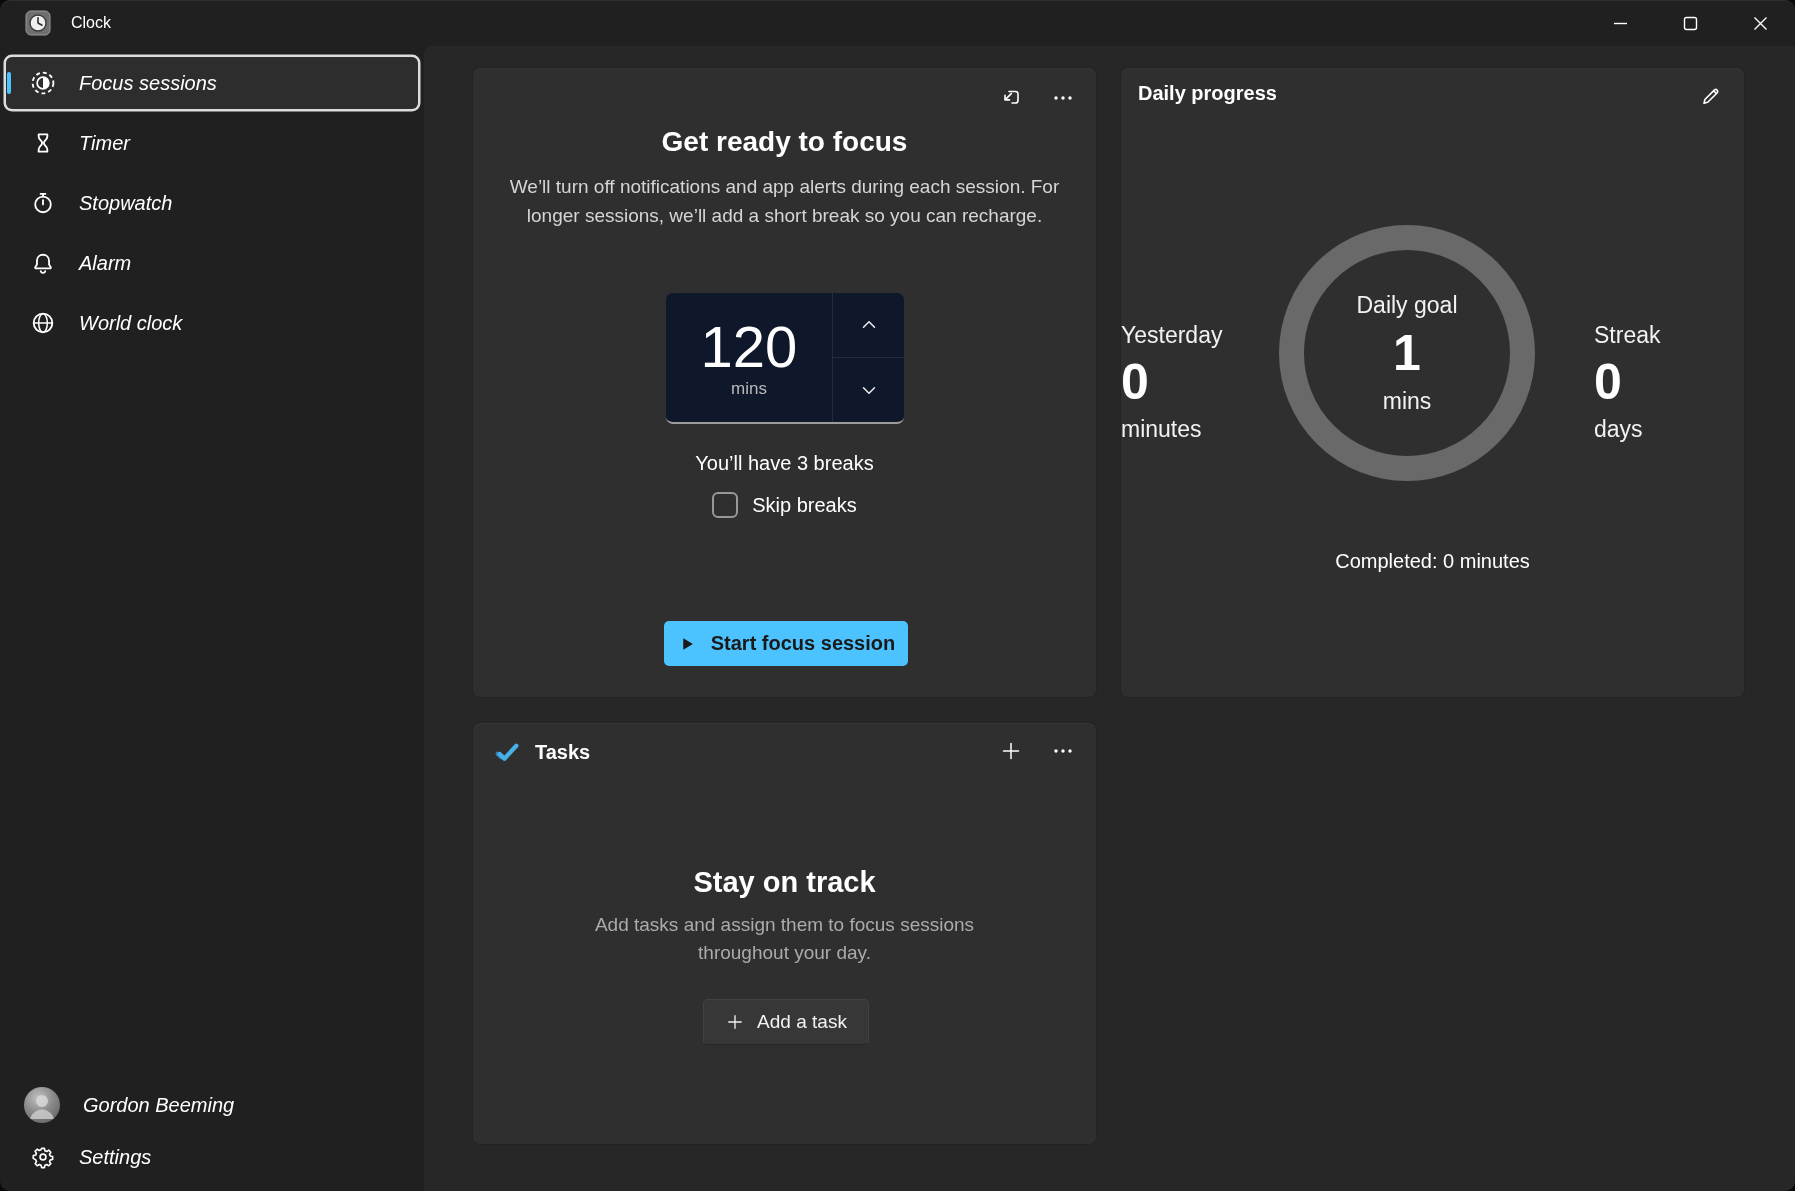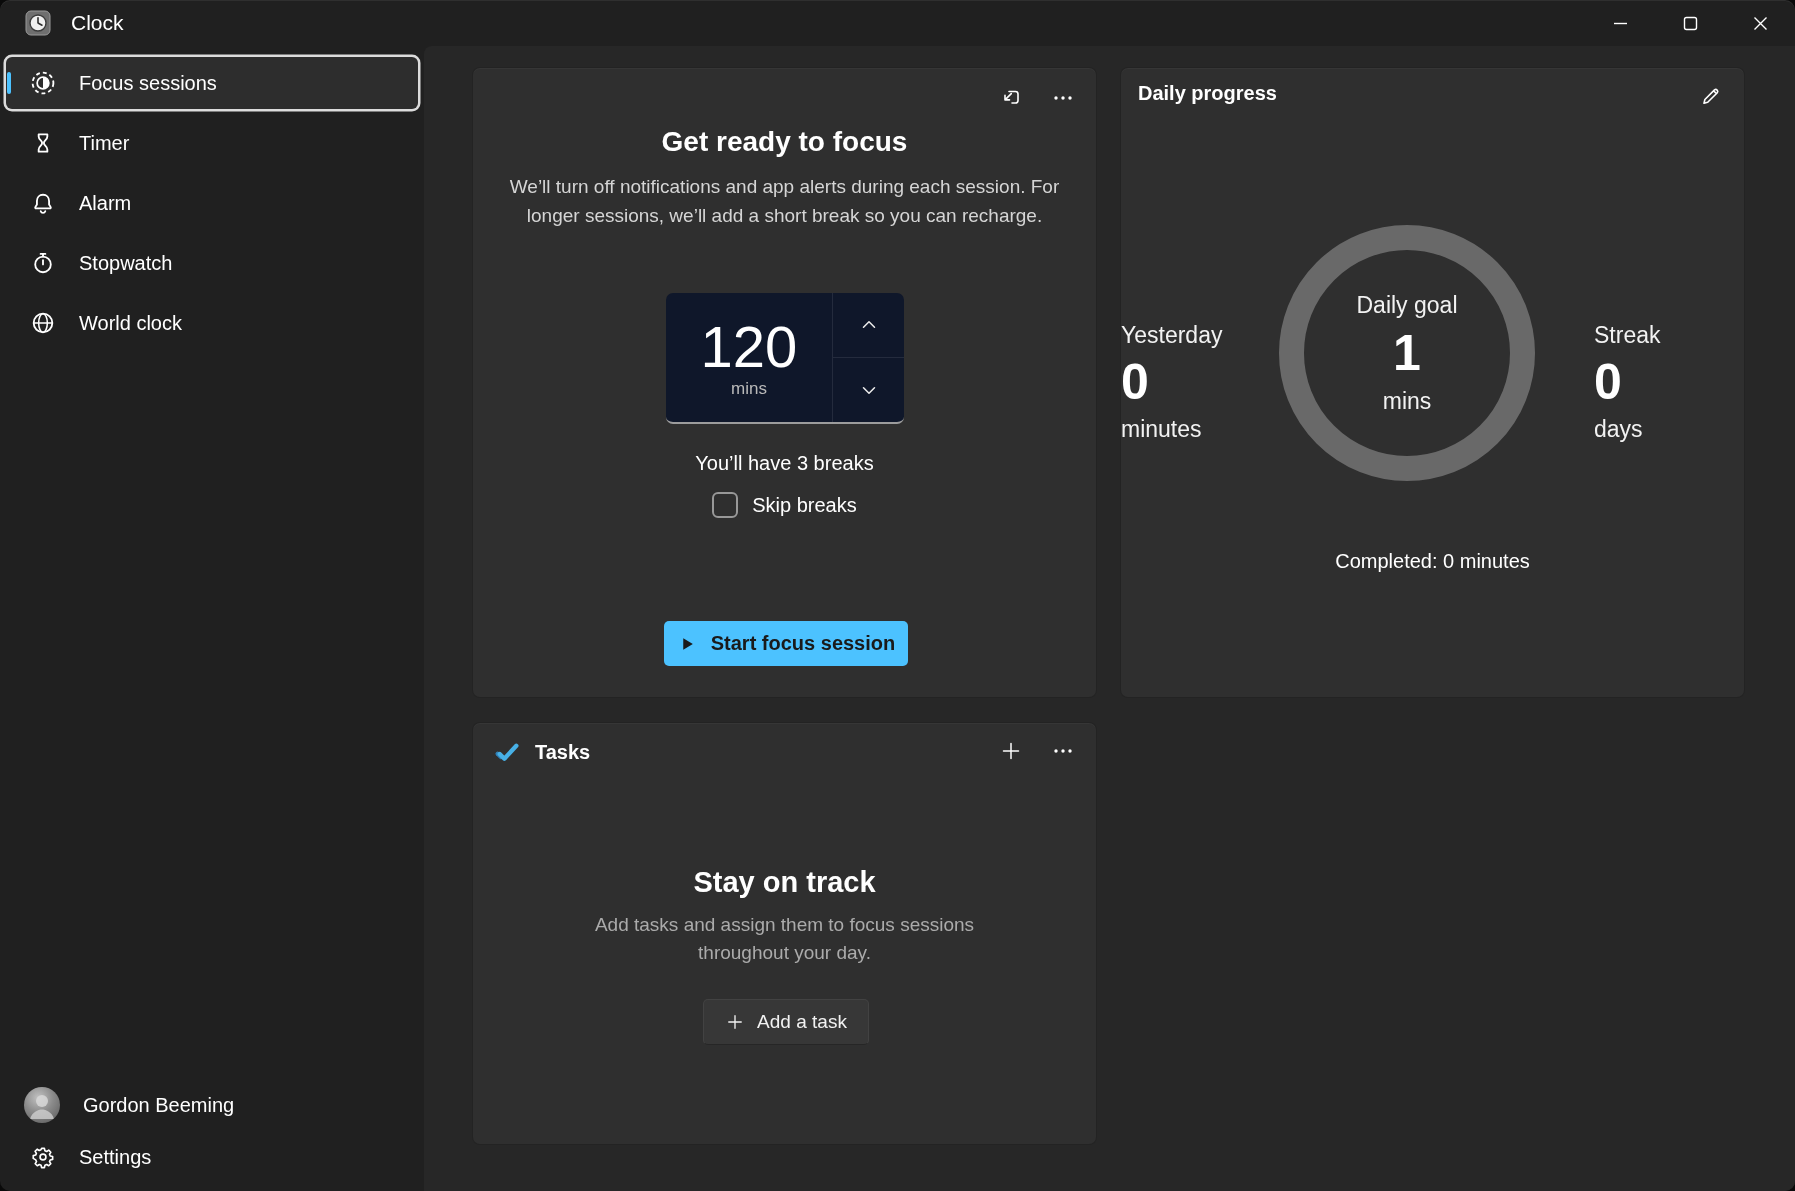--- a/index.html
+++ b/index.html
@@ -4,26 +4,26 @@
 <style>
   html,body{margin:0;padding:0;background:#0a0a0a;}
   *{box-sizing:border-box;font-family:"Liberation Sans", sans-serif;}
   .window{position:relative;width:1795px;height:1191px;background:#202020;border-radius:10px;overflow:hidden;
           box-shadow:inset 0 1px 0 rgba(255,255,255,0.07);}
   svg{display:block;}
 
   
   .titlebar{position:absolute;top:0;left:0;right:0;height:46px;}
   .app-id{position:absolute;left:25px;top:10px;display:flex;align-items:center;gap:20px;}
-  .app-title{color:#ffffff;font-size:21px;}
+  .app-title{color:#ffffff;font-size:16px;}
   .caption-buttons{position:absolute;right:0;top:0;display:flex;}
   .caption-btn{width:70px;height:46px;display:flex;align-items:center;justify-content:center;background:transparent;border:none;cursor:pointer;}
 
   
-  .sidebar{position:absolute;left:0;top:46px;bottom:0;width:424px;padding-top:11px;}
+  .sidebar{position:absolute;left:0;top:46px;bottom:0;width:424px;padding-top:11px;font-style:italic;}
   .nav-list{display:flex;flex-direction:column;gap:8px;padding:0 6px;}
   .nav-item{position:relative;height:52px;border-radius:6px;display:flex;align-items:center;gap:23px;padding-left:24px;color:#ffffff;cursor:pointer;}
   .nav-item .label{font-size:20px;color:#ffffff;}
   .nav-item.selected{background:#2d2d2d;box-shadow:0 0 0 2.5px #dcdcdc;}
   .nav-item.selected::before{content:"";position:absolute;left:1px;top:50%;transform:translateY(-50%);width:4px;height:22px;border-radius:3px;background:var(--accent);}
   .sidebar-footer{position:absolute;left:0;bottom:0;width:424px;padding:0 6px 8px 6px;}
   .footer-item{height:52px;border-radius:6px;display:flex;align-items:center;gap:23px;padding-left:18px;cursor:pointer;text-align:center;}
   .footer-item .label{font-size:20px;color:#ffffff;}
   .avatar{width:36px;height:36px;border-radius:50%;background:radial-gradient(circle at 40% 30%, #c2c2c2 0%, #8a8a8a 45%, #565656 100%);overflow:hidden;flex:0 0 auto;}
   .footer-item.settings{padding-left:24px;}
@@ -138,35 +138,35 @@
           <svg width="26" height="26" viewBox="0 0 24 24">
             <path d="M8 4 h8 v2.1 c0 3-3.2 3.5-3.2 5.9 0 2.4 3.2 2.9 3.2 5.9 V20 h-8 v-2.1 c0-3 3.2-3.5 3.2-5.9 0-2.4-3.2-2.9-3.2-5.9 z" fill="none" stroke="#ffffff" stroke-width="1.7" stroke-linejoin="round"></path>
           </svg>
         </span>
         <span class="label">Timer</span>
       </div>
 
       <div class="nav-item">
         <span>
           <svg width="26" height="26" viewBox="0 0 24 24">
+            <circle cx="12" cy="13.3" r="7.2" fill="none" stroke="#ffffff" stroke-width="1.7"></circle>
+            <path d="M9.8 3.6h4.4 M12 3.6v2.5 M12 13.3v-4" fill="none" stroke="#ffffff" stroke-width="1.7" stroke-linecap="round"></path>
+          </svg>
+        </span>
+        <span class="label">Stopwatch</span>
+      </div>
+
+      <div class="nav-item">
+        <span>
+          <svg width="26" height="26" viewBox="0 0 24 24">
             <path d="M12 4.4c3.4 0 5.6 2.5 5.6 5.7v3.2l1.5 2.5c.3.5-.1 1.2-.7 1.2H5.6c-.6 0-1-.7-.7-1.2l1.5-2.5v-3.2c0-3.2 2.2-5.7 5.6-5.7z" fill="none" stroke="#ffffff" stroke-width="1.7" stroke-linejoin="round"></path>
             <path d="M9.9 19.6 a2.2 2.2 0 0 0 4.2 0" fill="none" stroke="#ffffff" stroke-width="1.7" stroke-linecap="round"></path>
           </svg>
         </span>
         <span class="label">Alarm</span>
-      </div>
-
-      <div class="nav-item">
-        <span>
-          <svg width="26" height="26" viewBox="0 0 24 24">
-            <circle cx="12" cy="13.3" r="7.2" fill="none" stroke="#ffffff" stroke-width="1.7"></circle>
-            <path d="M9.8 3.6h4.4 M12 3.6v2.5 M12 13.3v-4" fill="none" stroke="#ffffff" stroke-width="1.7" stroke-linecap="round"></path>
-          </svg>
-        </span>
-        <span class="label">Stopwatch</span>
       </div>
 
       <div class="nav-item">
         <span>
           <svg width="26" height="26" viewBox="0 0 24 24">
             <circle cx="12" cy="12" r="8.6" fill="none" stroke="#ffffff" stroke-width="1.7"></circle>
             <ellipse cx="12" cy="12" rx="4" ry="8.6" fill="none" stroke="#ffffff" stroke-width="1.4"></ellipse>
             <path d="M3.4 12h17.2" stroke="#ffffff" stroke-width="1.4"></path>
           </svg>
         </span>

